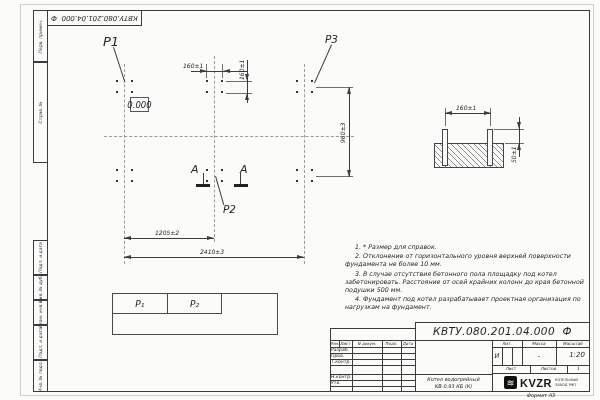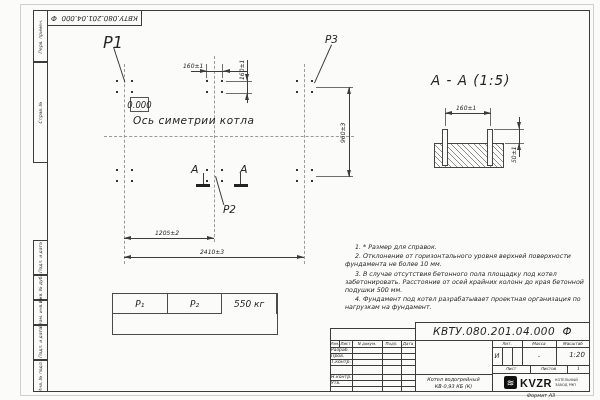--- a/index.html
+++ b/index.html
@@ -76,31 +76,30 @@
   <i class="dashv" style="left:304px;top:64px;height:200px"></i>
   <i class="dashh" style="left:104px;top:136px;width:250px"></i>
 
   <i class="bolts" style="left:115px;top:79px"></i>
   <i class="bolts" style="left:205px;top:79px"></i>
   <i class="bolts" style="left:295px;top:79px"></i>
   <i class="bolts" style="left:115px;top:168px"></i>
   <i class="bolts" style="left:205px;top:168px"></i>
   <i class="bolts" style="left:295px;top:168px"></i>
 
-  <span class="txt" style="left:103px;top:35px;font-size:16px">Р1</span>
+  <span class="txt" style="left:103px;top:35px;font-size:13px">Р1</span>
   <i class="leader" style="left:114px;top:47px;width:37px;transform:rotate(72deg)"></i>
   <span class="txt" style="left:325px;top:34px;font-size:10.5px">Р3</span>
   <i class="leader" style="left:332px;top:45px;width:42px;transform:rotate(114deg)"></i>
   <span class="txt" style="left:223px;top:204px;font-size:10.5px">Р2</span>
   <i class="leader" style="left:216px;top:176px;width:30px;transform:rotate(74deg)"></i>
 
   <i class="box" style="left:130px;top:97px;width:19px;height:15px;border-color:#555">
     <span style="font-size:8.5px;font-style:italic;color:#252525">0.000</span>
   </i>
-  <span class="txt" style="left:133px;top:115px;font-size:10.5px;letter-spacing:0.5px">Ось симетрии котла</span>
 
   <i class="ln v t" style="left:206px;top:64px;height:14px"></i>
   <i class="ln v t" style="left:222px;top:64px;height:14px"></i>
   <i class="ln h" style="left:191px;top:71px;width:57px"></i>
   <i class="ar r" style="left:200px;top:69px"></i>
   <i class="ar l" style="left:223px;top:69px"></i>
   <span class="txt" style="left:183px;top:63px;font-size:6px">160±1</span>
 
   <i class="ln h t" style="left:226px;top:81px;width:26px"></i>
   <i class="ln h t" style="left:226px;top:93px;width:26px"></i>
@@ -128,31 +127,29 @@
   <i class="ar r" style="left:207px;top:236px"></i>
   <span class="txt" style="left:155px;top:230px;font-size:6px">1205±2</span>
   <i class="ln h" style="left:124px;top:257px;width:180px"></i>
   <i class="ar l" style="left:124px;top:255px"></i>
   <i class="ar r" style="left:297px;top:255px"></i>
   <span class="txt" style="left:200px;top:249px;font-size:6px">2410±3</span>
 
   <div class="ptable">
     <span class="pc th">Р₁</span>
     <span class="pc th">Р₂</span>
-    <span class="pc">550 кг</span>
   </div>
 
   <div class="notes">
     <p class="note">1. * Размер для справок.</p>
     <p class="note">2. Отклонение от горизонтального уровня верхней поверхности фундамента не более 10 мм.</p>
     <p class="note">3. В случае отсутствия бетонного пола площадку под котел забетонировать. Расстояние от осей крайних колонн до края бетонной подушки 500 мм.</p>
     <p class="note">4. Фундамент под котел разрабатывает проектная организация по нагрузкам на фундамент.</p>
   </div>
 
-  <span class="txt" style="left:431px;top:74px;font-size:13.5px;letter-spacing:1px">А - А (1:5)</span>
   <i class="ln v t" style="left:445px;top:108px;height:18px"></i>
   <i class="ln v t" style="left:490px;top:108px;height:18px"></i>
   <i class="ln h" style="left:445px;top:113px;width:46px"></i>
   <i class="ar l" style="left:445px;top:111px"></i>
   <i class="ar r" style="left:484px;top:111px"></i>
   <span class="txt" style="left:456px;top:105px;font-size:6px">160±1</span>
   <div class="hatch" style="left:434px;top:143px;width:70px;height:25px"></div>
   <div class="boltrect" style="left:442px;top:129px;width:6px;height:37px"></div>
   <div class="boltrect" style="left:487px;top:129px;width:6px;height:37px"></div>
   <i class="ln h t" style="left:494px;top:129px;width:30px"></i>

